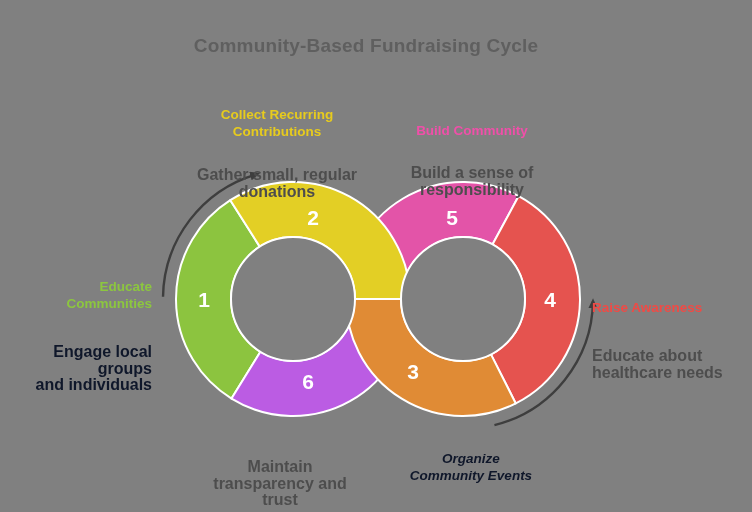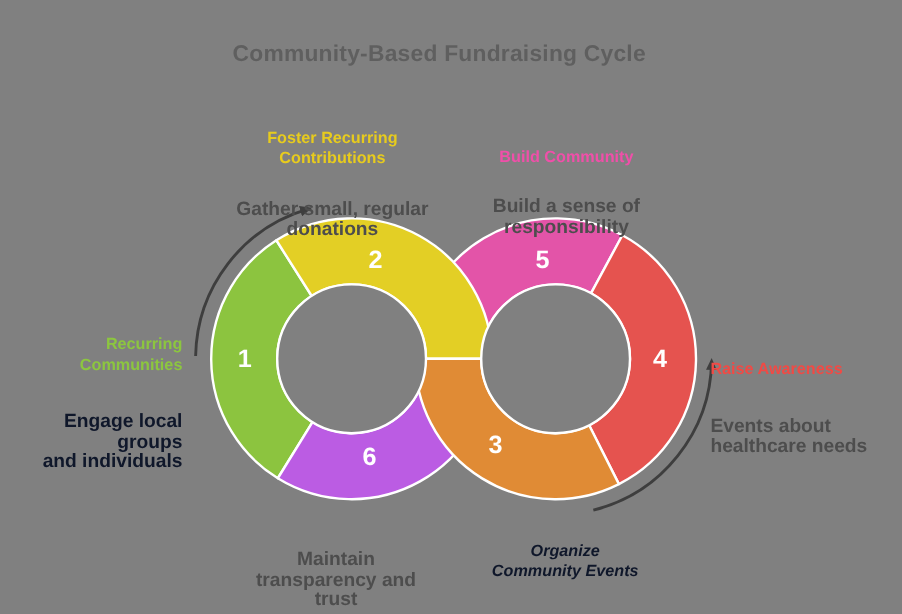--- a/index.html
+++ b/index.html
@@ -46,43 +46,43 @@
       <text x="308" y="381" fill="#FFFFFF" text-anchor="middle" dominant-baseline="central" font-family="&quot;Liberation Sans&quot;,sans-serif" font-size="21" font-weight="700">6</text>
       <text x="452" y="217" fill="#FFFFFF" text-anchor="middle" dominant-baseline="central" font-family="&quot;Liberation Sans&quot;,sans-serif" font-size="21" font-weight="700">5</text>
       <text x="550" y="299" fill="#FFFFFF" text-anchor="middle" dominant-baseline="central" font-family="&quot;Liberation Sans&quot;,sans-serif" font-size="21" font-weight="700">4</text>
       <text x="313" y="217" fill="#FFFFFF" text-anchor="middle" dominant-baseline="central" font-family="&quot;Liberation Sans&quot;,sans-serif" font-size="21" font-weight="700">2</text>
       <text x="413" y="371" fill="#FFFFFF" text-anchor="middle" dominant-baseline="central" font-family="&quot;Liberation Sans&quot;,sans-serif" font-size="21" font-weight="700">3</text>
       <path d="M163.01979962966914,296.7311871631532 A130,130 0 0 1 257.1671437437901,174.03597952801852" fill="none" stroke="#3E3E3E" stroke-width="2.4" marker-end="url(#ah)"></path>
       <path d="M494.4498464279568,425.1384444158796 A130,130 0 0 0 592.9802003703309,301.26881283684685" fill="none" stroke="#3E3E3E" stroke-width="2.4" marker-end="url(#ah)"></path>
     </svg>
 
   <div class="label lbl-mobilize">
-    <div class="heading" style="color: rgb(140, 198, 63);">Recurring
+    <div class="heading" style="color: rgb(140, 198, 63);">Educate
 Communities</div>
     <div class="sub" style="color: #0f172a;">Engage local groups
 and individuals</div>
   </div>
 
   <div class="label lbl-collect">
-    <div class="heading" style="color: rgb(231, 203, 29);">Foster Recurring
+    <div class="heading" style="color: rgb(231, 203, 29);">Collect Recurring
 Contributions</div>
     <div class="sub" style="color: rgb(77, 77, 77);">Gather small, regular
 donations</div>
   </div>
 
   <div class="label lbl-organize">
     <div class="heading" style="color: #0f172a; font-style: italic;">Organize
 Community Events</div>
     <div class="sub" style="color: rgb(77, 77, 77);">Host events to raise funds
 and awareness</div>
   </div>
 
   <div class="label lbl-raise">
     <div class="heading" style="color: rgb(240, 74, 69);">Raise Awareness</div>
-    <div class="sub" style="color: rgb(77, 77, 77);">Events about
+    <div class="sub" style="color: rgb(77, 77, 77);">Educate about
 healthcare needs</div>
   </div>
 
   <div class="label lbl-build">
     <div class="heading" style="color: rgb(240, 79, 169);">Build Community</div>
     <div class="sub" style="color: rgb(77, 77, 77);">Build a sense of
 responsibility</div>
   </div>
 
   <div class="label lbl-ensure">

